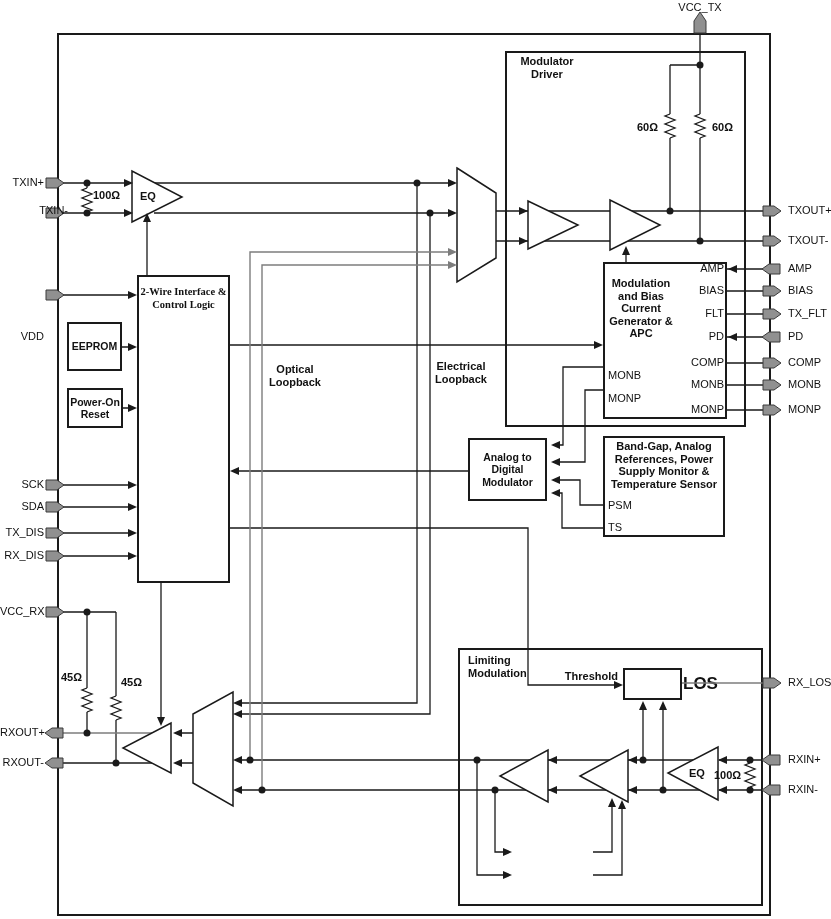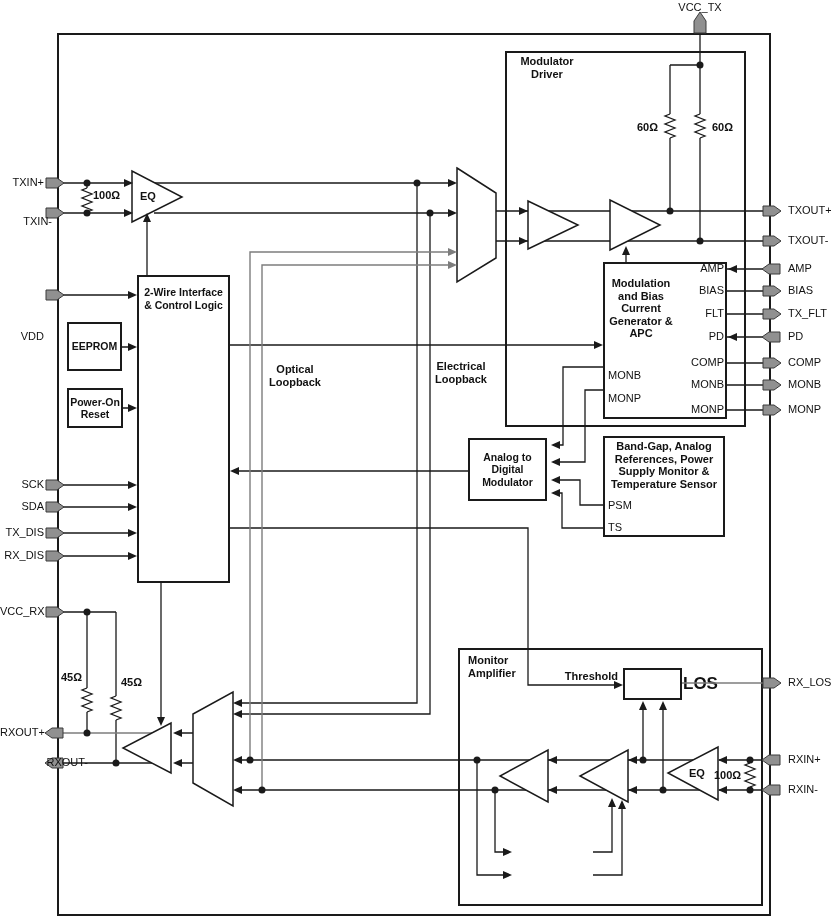--- a/index.html
+++ b/index.html
@@ -6,21 +6,21 @@
     --line:#1a1a1a; --gray-line:#7d7d7d; --pin-fill:#909090; --pin-stroke:#3a3a3a;
   }
   html,body{margin:0;padding:0;background:#fff;}
   .stage{position:relative;width:831px;height:919px;background:#fff;overflow:hidden;
          font-family:"Liberation Sans",sans-serif;}
   .stage svg{position:absolute;left:0;top:0;pointer-events:none;}
   .box{position:absolute;border:2px solid var(--line);background:#fff;box-sizing:border-box;}
   .box.clear{background:transparent;}
   .t{display:flex;align-items:center;justify-content:center;width:100%;height:100%;
      text-align:center;font-weight:bold;font-size:10.5px;line-height:12.5px;color:#111;}
-  .t.top{align-items:flex-start;padding-top:9px;box-sizing:border-box;}
+  .t.top{align-items:flex-start;padding-top:9px;box-sizing:border-box;font-family:Liberation Serif, serif;}
   .lbl{position:absolute;font-size:11px;line-height:13px;color:#111;white-space:pre-line;}
   .b{font-weight:bold;}
   .ctr{text-align:center;}
   .rt{text-align:right;}
   .sm{font-size:11px;line-height:12.5px;}
   .wire{stroke:var(--line);stroke-width:1.3;fill:none;}
   .wire-gray{stroke:var(--gray-line);stroke-width:1.4;fill:none;}
   .shape{fill:#fff;stroke:var(--line);stroke-width:1.5;}
   .res{fill:none;stroke:var(--line);stroke-width:1.3;}
   .ah{fill:var(--line);stroke:none;}
@@ -170,47 +170,47 @@
       <path class="pin" d="M763,405 h11 l7,5 l-7,5 h-11 z"></path>
       <path class="pin" d="M763,678 h11 l7,5 l-7,5 h-11 z"></path>
       <path class="pin" d="M780,755 h-11 l-7,5 l7,5 h11 z"></path>
       <path class="pin" d="M780,785 h-11 l-7,5 l7,5 h11 z"></path>
     </g>
   </svg>
 
   <div class="lbl ctr" style="left:660px;top:1px;width:80px;">VCC_TX</div>
 
   <div class="lbl rt" style="left:0;top:176px;width:44px;">TXIN+</div>
-  <div class="lbl rt" style="left:0;top:215px;width:52px;">TXIN-</div>
+  <div class="lbl rt" style="left:0;top:204px;width:52px;padding-left:16px;">TXIN-</div>
   <div class="lbl rt" style="left:0;top:288px;width:44px;margin-top:42px;">VDD</div>
   <div class="lbl rt" style="left:0;top:478px;width:44px;">SCK</div>
   <div class="lbl rt" style="left:0;top:500px;width:44px;">SDA</div>
   <div class="lbl rt" style="left:0;top:526px;width:44px;">TX_DIS</div>
   <div class="lbl rt" style="left:0;top:549px;width:44px;">RX_DIS</div>
   <div class="lbl rt" style="left:0;top:605px;width:44px;">VCC_RX</div>
   <div class="lbl rt" style="left:0;top:726px;width:44px;">RXOUT+</div>
-  <div class="lbl rt" style="left:0;top:756px;width:44px;padding-left:44px;">RXOUT-</div>
+  <div class="lbl rt" style="left:0;top:756px;width:44px;">RXOUT-</div>
 
   <div class="lbl" style="left:788px;top:204px;width:55px;">TXOUT+</div>
   <div class="lbl" style="left:788px;top:234px;width:55px;">TXOUT-</div>
   <div class="lbl" style="left:788px;top:262px;width:55px;">AMP</div>
   <div class="lbl" style="left:788px;top:284px;width:55px;">BIAS</div>
   <div class="lbl" style="left:788px;top:307px;width:55px;">TX_FLT</div>
   <div class="lbl" style="left:788px;top:330px;width:55px;">PD</div>
   <div class="lbl" style="left:788px;top:356px;width:55px;">COMP</div>
   <div class="lbl" style="left:788px;top:378px;width:55px;">MONB</div>
   <div class="lbl" style="left:788px;top:403px;width:55px;">MONP</div>
   <div class="lbl" style="left:788px;top:676px;width:55px;">RX_LOS</div>
   <div class="lbl" style="left:788px;top:753px;width:55px;">RXIN+</div>
   <div class="lbl" style="left:788px;top:783px;width:55px;">RXIN-</div>
 
   <div class="lbl b ctr" style="left:515px;top:55px;width:64px;">Modulator Driver</div>
   <div class="lbl b ctr sm" style="left:604px;top:277px;width:74px;">Modulation and Bias Current Generator &amp; APC</div>
   <div class="lbl b ctr sm" style="left:606px;top:440px;width:116px;">Band-Gap, Analog References, Power Supply Monitor &amp; Temperature Sensor</div>
-  <div class="lbl b" style="left:468px;top:654px;width:60px;">Monitor Amplifier</div>
+  <div class="lbl b" style="left:468px;top:654px;width:60px;">Limiting Modulation</div>
   <div class="lbl b ctr" style="left:264px;top:363px;width:62px;">Optical Loopback</div>
   <div class="lbl b ctr" style="left:428px;top:360px;width:66px;">Electrical Loopback</div>
   <div class="lbl b rt" style="left:560px;top:670px;width:58px;">Threshold</div>
   <div class="lbl b" style="left:140px;top:190px;width:24px;">EQ</div>
   <div class="lbl b" style="left:689px;top:767px;width:26px;">EQ</div>
 
   <div class="lbl b" style="left:93px;top:189px;width:34px;">100Ω</div>
   <div class="lbl b rt" style="left:628px;top:121px;width:30px;">60Ω</div>
   <div class="lbl b" style="left:712px;top:121px;width:34px;">60Ω</div>
   <div class="lbl b rt" style="left:54px;top:671px;width:28px;">45Ω</div>

